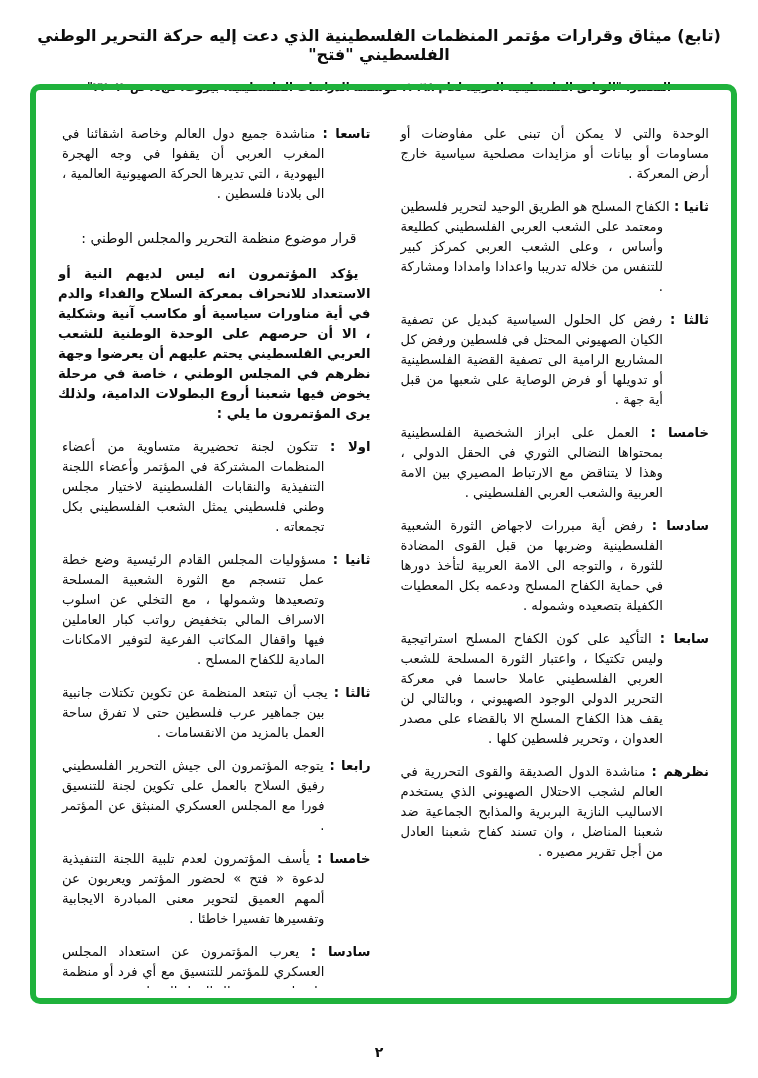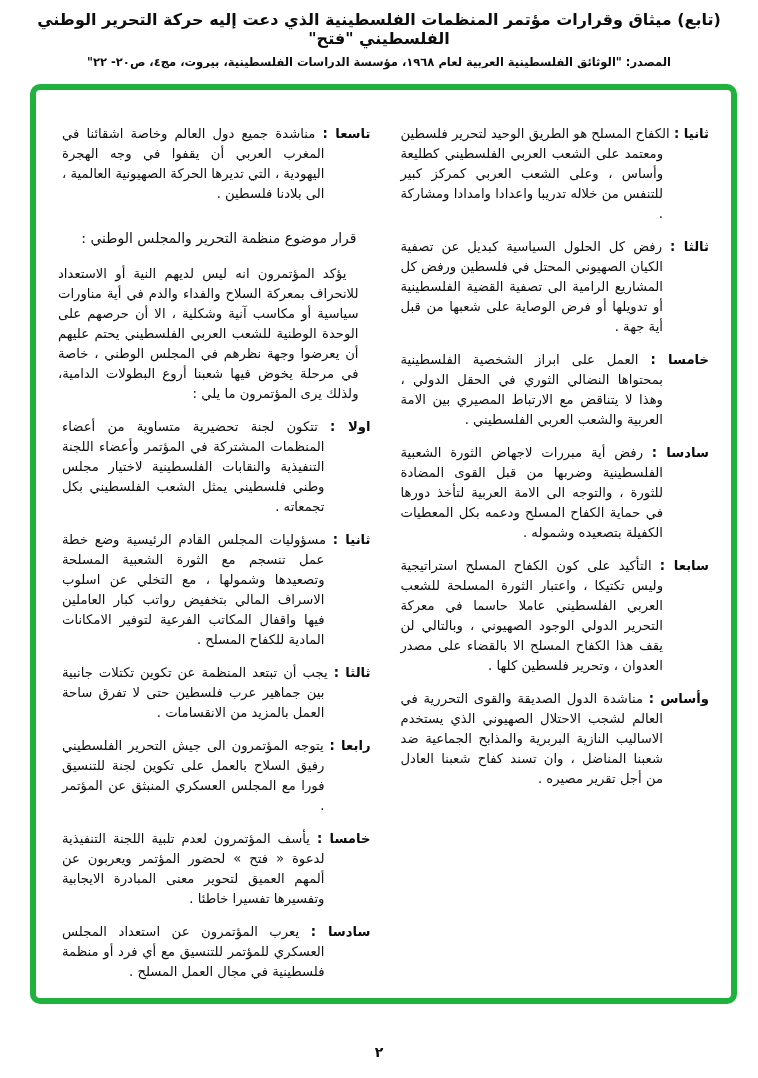--- a/index.html
+++ b/index.html
@@ -22,21 +22,21 @@
     top: 10px;
     left: 0;
     width: 100%;
     text-align: center;
     direction: rtl;
   }
   .doc-title {
     font-size: 16px;
     font-weight: bold;
     letter-spacing: 0.2px;
-    margin: 0;
+    margin: 16px;
   }
   .doc-source {
     font-size: 11.5px;
     font-weight: bold;
     margin-top: 7px;
   }
   .frame {
     position: absolute;
     left: 30px;
     top: 84px;
@@ -73,22 +73,23 @@
   .label {
     font-weight: bold;
   }
   .section-heading {
     font-weight: normal;
     font-size: 14px;
     margin: 24px 14px 16px 0;
     text-align: right;
   }
   .intro {
-    margin: 0 12px 13px 0;
+    margin: 0 0 13px 0;
     text-indent: 12px;
+    font-weight: bold;
   }
   .pagenum {
     position: absolute;
     bottom: 18px;
     left: 0;
     width: 100%;
     text-align: center;
     font-size: 14px;
     font-weight: bold;
   }
@@ -100,26 +101,27 @@
 
   <header class="header">
     <div class="doc-title">(تابع) ميثاق وقرارات مؤتمر المنظمات الفلسطينية الذي دعت إليه حركة التحرير الوطني الفلسطيني "فتح"</div>
     <div class="doc-source">المصدر: "الوثائق الفلسطينية العربية لعام ١٩٦٨، مؤسسة الدراسات الفلسطينية، بيروت، مج٤، ص٢٠- ٢٢"</div>
   </header>
 
   <main class="frame">
     <div class="content">
 
       <section class="col">
+        <p class="item nolabel">الوحدة والتي لا يمكن أن تبنى على مفاوضات أو مساومات أو بيانات أو مزايدات مصلحية سياسية خارج أرض المعركة .</p>
         <p class="item"><span class="label">ثانيا :</span> <span>الكفاح المسلح هو الطريق الوحيد لتحرير فلسطين ومعتمد على الشعب العربي الفلسطيني كطليعة وأساس ، وعلى الشعب العربي كمركز كبير للتنفس من خلاله تدريبا واعدادا وامدادا ومشاركة .</span></p>
         <p class="item"><span class="label">ثالثا :</span> <span>رفض كل الحلول السياسية كبديل عن تصفية الكيان الصهيوني المحتل في فلسطين ورفض كل المشاريع الرامية الى تصفية القضية الفلسطينية أو تدويلها أو فرض الوصاية على شعبها من قبل أية جهة .</span></p>
         <p class="item"><span class="label">خامسا :</span> <span>العمل على ابراز الشخصية الفلسطينية بمحتواها النضالي الثوري في الحقل الدولي ، وهذا لا يتناقض مع الارتباط المصيري بين الامة العربية والشعب العربي الفلسطيني .</span></p>
         <p class="item"><span class="label">سادسا :</span> <span>رفض أية مبررات لاجهاض الثورة الشعبية الفلسطينية وضربها من قبل القوى المضادة للثورة ، والتوجه الى الامة العربية لتأخذ دورها في حماية الكفاح المسلح ودعمه بكل المعطيات الكفيلة بتصعيده وشموله .</span></p>
         <p class="item"><span class="label">سابعا :</span> <span>التأكيد على كون الكفاح المسلح استراتيجية وليس تكتيكا ، واعتبار الثورة المسلحة للشعب العربي الفلسطيني عاملا حاسما في معركة التحرير الدولي الوجود الصهيوني ، وبالتالي لن يقف هذا الكفاح المسلح الا بالقضاء على مصدر العدوان ، وتحرير فلسطين كلها .</span></p>
-        <p class="item"><span class="label">وأساس :</span> <span>مناشدة الدول الصديقة والقوى التحررية في العالم لشجب الاحتلال الصهيوني الذي يستخدم الاساليب النازية البربرية والمذابح الجماعية ضد شعبنا المناضل ، وان تسند كفاح شعبنا العادل من أجل تقرير مصيره .</span></p>
+        <p class="item"><span class="label">نظرهم :</span> <span>مناشدة الدول الصديقة والقوى التحررية في العالم لشجب الاحتلال الصهيوني الذي يستخدم الاساليب النازية البربرية والمذابح الجماعية ضد شعبنا المناضل ، وان تسند كفاح شعبنا العادل من أجل تقرير مصيره .</span></p>
       </section>
 
       <section class="col">
         <p class="item"><span class="label">تاسعا :</span> <span>مناشدة جميع دول العالم وخاصة اشقائنا في المغرب العربي أن يقفوا في وجه الهجرة اليهودية ، التي تديرها الحركة الصهيونية العالمية ، الى بلادنا فلسطين .</span></p>
         <h2 class="section-heading">قرار موضوع منظمة التحرير والمجلس الوطني :</h2>
         <p class="intro">يؤكد المؤتمرون انه ليس لديهم النية أو الاستعداد للانحراف بمعركة السلاح والفداء والدم في أية مناورات سياسية أو مكاسب آنية وشكلية ، الا أن حرصهم على الوحدة الوطنية للشعب العربي الفلسطيني يحتم عليهم أن يعرضوا وجهة نظرهم في المجلس الوطني ، خاصة في مرحلة يخوض فيها شعبنا أروع البطولات الدامية، ولذلك يرى المؤتمرون ما يلي :</p>
         <p class="item"><span class="label">اولا :</span> <span>تتكون لجنة تحضيرية متساوية من أعضاء المنظمات المشتركة في المؤتمر وأعضاء اللجنة التنفيذية والنقابات الفلسطينية لاختيار مجلس وطني فلسطيني يمثل الشعب الفلسطيني بكل تجمعاته .</span></p>
         <p class="item"><span class="label">ثانيا :</span> <span>مسؤوليات المجلس القادم الرئيسية وضع خطة عمل تنسجم مع الثورة الشعبية المسلحة وتصعيدها وشمولها ، مع التخلي عن اسلوب الاسراف المالي بتخفيض رواتب كبار العاملين فيها واقفال المكاتب الفرعية لتوفير الامكانات المادية للكفاح المسلح .</span></p>
         <p class="item"><span class="label">ثالثا :</span> <span>يجب أن تبتعد المنظمة عن تكوين تكتلات جانبية بين جماهير عرب فلسطين حتى لا تفرق ساحة العمل بالمزيد من الانقسامات .</span></p>
         <p class="item"><span class="label">رابعا :</span> <span>يتوجه المؤتمرون الى جيش التحرير الفلسطيني رفيق السلاح بالعمل على تكوين لجنة للتنسيق فورا مع المجلس العسكري المنبثق عن المؤتمر .</span></p>

